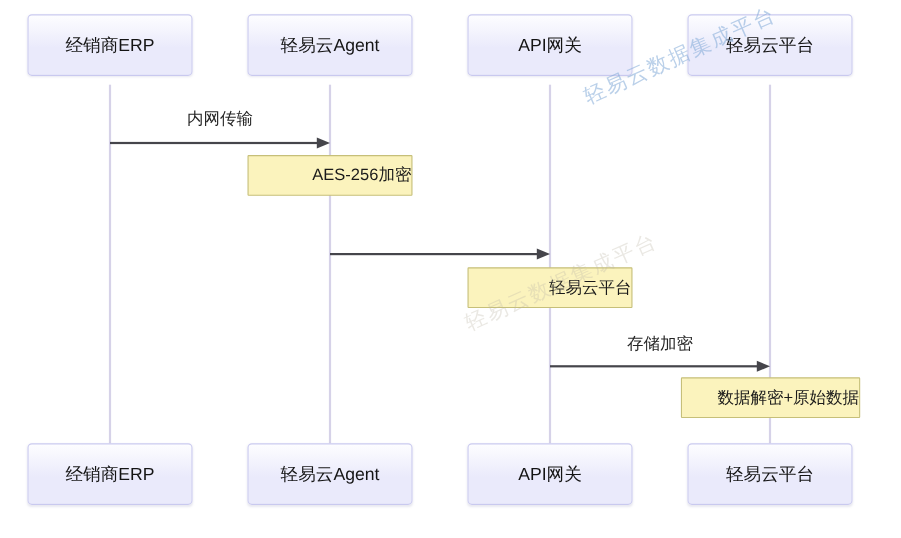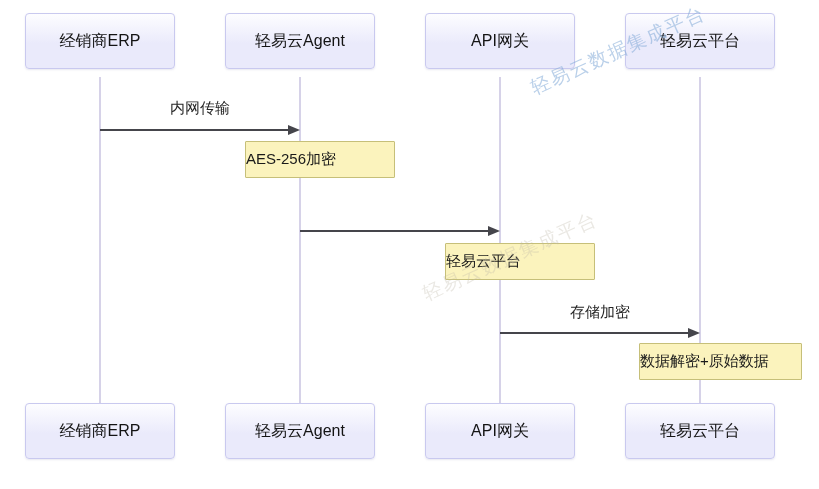--- a/index.html
+++ b/index.html
@@ -35,22 +35,22 @@
   .arrow-head {
     position:absolute; width:0; height:0; z-index:3;
     border-top:5px solid transparent; border-bottom:5px solid transparent;
     border-left:12px solid var(--arrow,#45454b);
   }
   
   .note {
     position:absolute; height:37px; box-sizing:border-box;
     background:var(--note-fill,#fbf3bd);
     border:1px solid var(--note-border,#c6bf79);
-    display:flex; align-items:center; justify-content:flex-start;
-    font-size:15px; color:#1a1a1a; z-index:4; border-radius:1px;margin-left:20px;
+    display:flex; align-items:center; justify-content:flex-end;
+    font-size:15px; color:#1a1a1a; z-index:4; border-radius:1px;
   }
   
   .wm {
     position:absolute; white-space:nowrap; font-size:19px; letter-spacing:2px;
     transform:rotate(-24deg); transform-origin:0 50%;
     z-index:6; pointer-events:none;
   }
   .wm1 { left:532px; top:76px; color:rgba(130,170,215,0.55); }
   .wm2 { left:424px; top:282px; color:rgba(190,185,168,0.32); }
 </style>

